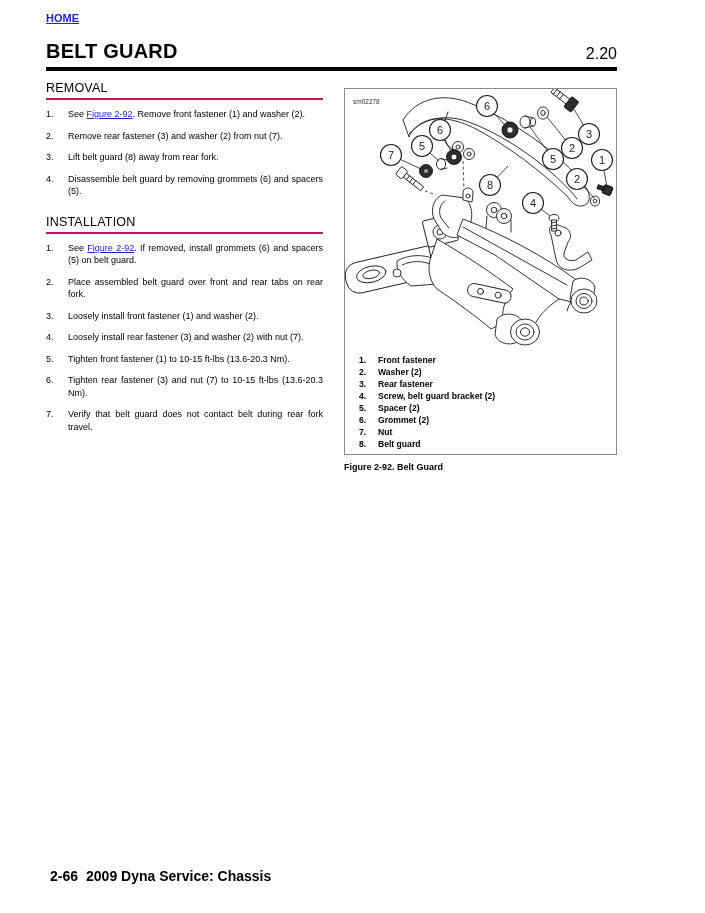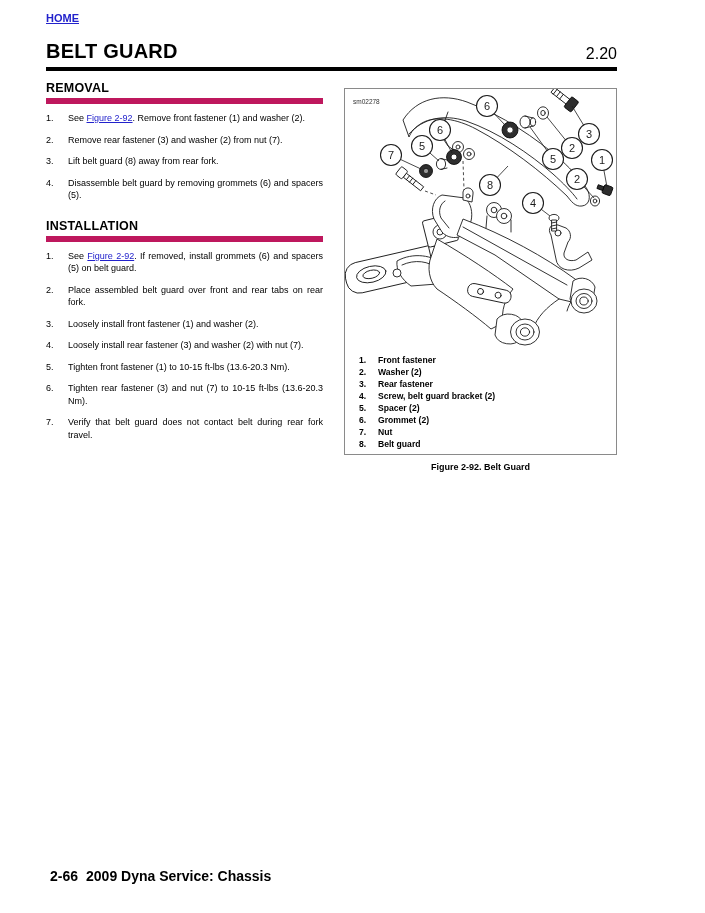--- a/index.html
+++ b/index.html
@@ -17,22 +17,22 @@
   .title-row{
     position:absolute;left:46px;top:40px;width:571px;
     display:flex;justify-content:space-between;align-items:flex-end;
     border-bottom:4px solid #000;padding-bottom:4px;
   }
   .doc-title{font-size:20px;font-weight:bold;letter-spacing:.2px;}
   .section-num{font-size:16px;font-weight:normal;}
   
   .col-left{position:absolute;left:46px;top:81px;width:277px;}
   h2.sec{
-    font-size:12.5px;font-weight:bold;margin:0 0 8px 0;padding-bottom:3px;
-    border-bottom:6px solid #be185d;letter-spacing:.2px;
+    font-size:12.5px;font-weight:normal;margin:0 0 8px 0;padding-bottom:3px;
+    border-bottom:2px solid #be185d;letter-spacing:.2px;
   }
   h2.sec.second{margin-top:17px;}
   ol.steps{list-style:none;margin:0;padding:0;}
   ol.steps li{
     position:relative;margin:0 0 9px 0;padding-left:22px;
     font-size:9px;line-height:12.5px;text-align:justify;
   }
   ol.steps li .num{position:absolute;left:0;top:0;}
   .link{color:#2222cc;text-decoration:underline;cursor:pointer;margin-top:13px;}
   
@@ -42,21 +42,21 @@
     position:relative;
   }
   .figure-box svg{display:block;}
   .parts-list{
     position:absolute;left:0;bottom:4px;width:100%;
     font-size:8.6px;font-weight:bold;line-height:12px;
   }
   .parts-list .part-row{position:relative;padding-left:33px;}
   .parts-list .part-num{position:absolute;left:14px;}
   .fig-caption{
-    width:100%;text-align:center;font-size:9px;font-weight:bold;margin-top:7px;
+    width:100%;font-size:9px;font-weight:bold;margin-top:7px;
   }
   
   .footer{
     position:absolute;left:50px;top:868px;font-size:14px;font-weight:bold;
   }
   .footer .gap{display:inline-block;width:8px;}
   
   .art{stroke:#1c1c1c;stroke-width:0.9;fill:none;stroke-linecap:round;stroke-linejoin:round;}
   .artf{stroke:#1c1c1c;stroke-width:0.9;fill:#ffffff;stroke-linejoin:round;}
   .dark{stroke:#000;stroke-width:0.8;fill:#2e2e2e;}

